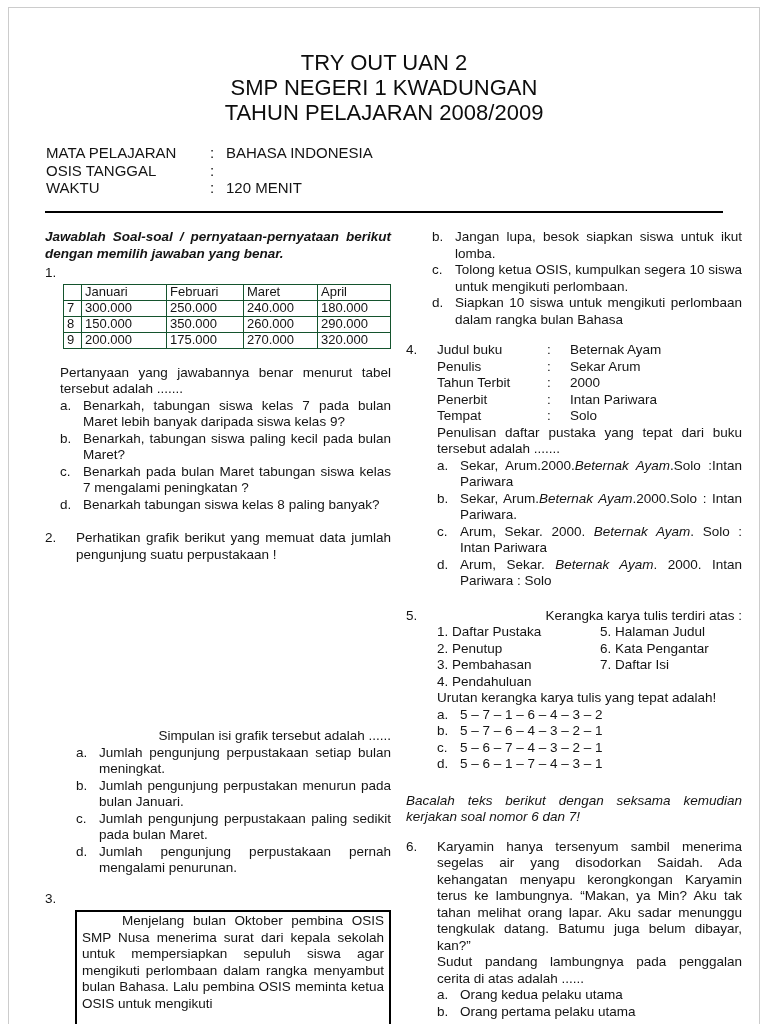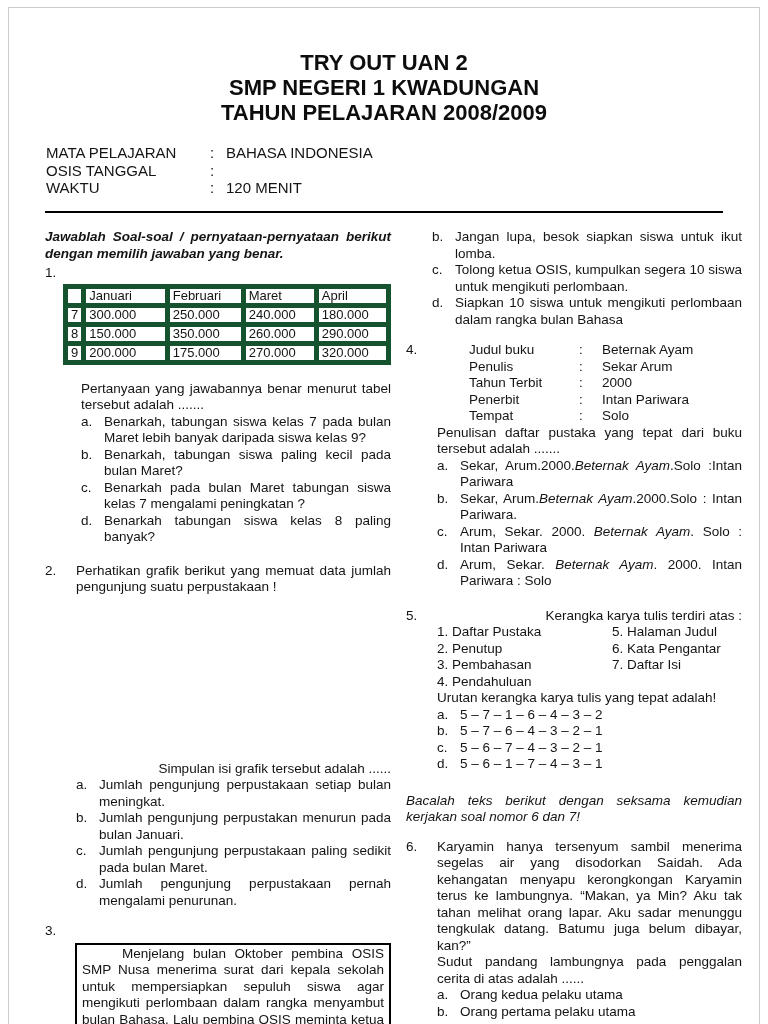--- a/index.html
+++ b/index.html
@@ -8,66 +8,66 @@
     width:768px; height:1024px; overflow:hidden; position:relative;
     background:#ffffff; color:#141414;
     font-family:"Liberation Sans", sans-serif;
     font-size:13.5px; line-height:16.5px;
   }
   .page-border {
     position:absolute; left:8px; right:8px; top:7px; height:1017px;
     border:1px solid #cccccc; border-bottom:none; pointer-events:none;
   }
   .header { position:absolute; top:50px; left:0; width:768px; text-align:center; }
-  .h1 { font-weight:bold; font-size:22px; line-height:25px; color:#0d0d0d; }
+  .h1 { font-weight:normal; font-size:22px; line-height:25px; color:#0d0d0d; }
   .meta { position:absolute; left:46px; top:144px; font-size:15px; line-height:17.5px; }
   .mrow { display:flex; }
   .mlabel { width:164px; }
   .mcolon { width:16px; }
   .rule { position:absolute; left:45px; top:211px; width:678px; height:2px; background:#000; }
   .col { position:absolute; top:229px; }
   .col-left  { left:45px;  width:346px; }
   .col-right { left:406px; width:336px; }
   .just { text-align:justify; }
   .bold { font-weight:bold;font-style:italic; }
   p { margin:0;text-align:right; }
 
   .qnum { margin-top:3px; }
   .qnum3 { margin-top:14px; }
 
   table.savings { border-collapse:collapse; margin:2px 0 0 18px; font-size:13px; table-layout:fixed; }
   table.savings th, table.savings td {
-    border:5px solid #14532d; padding:0 3px; font-weight:normal; text-align:left;
+    border:1px solid #14532d; padding:0 3px; font-weight:normal; text-align:left;
     height:16px; line-height:14px; overflow:hidden; white-space:nowrap;
   }
   .c0{width:18px;} .c1{width:85px;} .c2{width:77px;} .c3{width:74px;} .c4{width:73px;}
 
-  .qbody { margin-left:36px; }
+  .qbody { margin-left:15px; }
   .qbody .qtext { margin-top:16px; }
 
   .q { display:flex; }
   .q .num { width:31px; flex:none; }
   .q .body { flex:1; min-width:0; }
   .mt13{margin-top:13px;} .mt14{margin-top:14px;} .mt17{margin-top:17px;} .mt18{margin-top:18px;} .mt20{margin-top:20px;}
 
   .opt { display:flex; }
   .opt .letter { width:23px; flex:none; }
   .opt .otext { flex:1; min-width:0; text-align:justify; }
 
   .graph-space { height:165px; }
 
   .q3box { margin-left:30px; margin-top:3px; border:2px solid #000; padding:1px 5px 20px 5px; }
   .q3box p { text-indent:40px; text-align:justify; }
 
   .frow { display:flex; }
-  .flabel { width:110px; flex:none;margin-left:32px; }
+  .flabel { width:110px; flex:none; }
   .fcolon { width:23px; flex:none; }
   .fvalue { flex:1; }
 
-  .itemrow { display:flex;gap:12px; }
+  .itemrow { display:flex; }
   .i-left { width:163px; flex:none; }
   .i-right { flex:1; }
 
   .note { font-style:italic; text-align:justify; }
   i { font-style:italic; }
 </style>
 </head>
 <body>
 
 <div class="page-border"></div>

